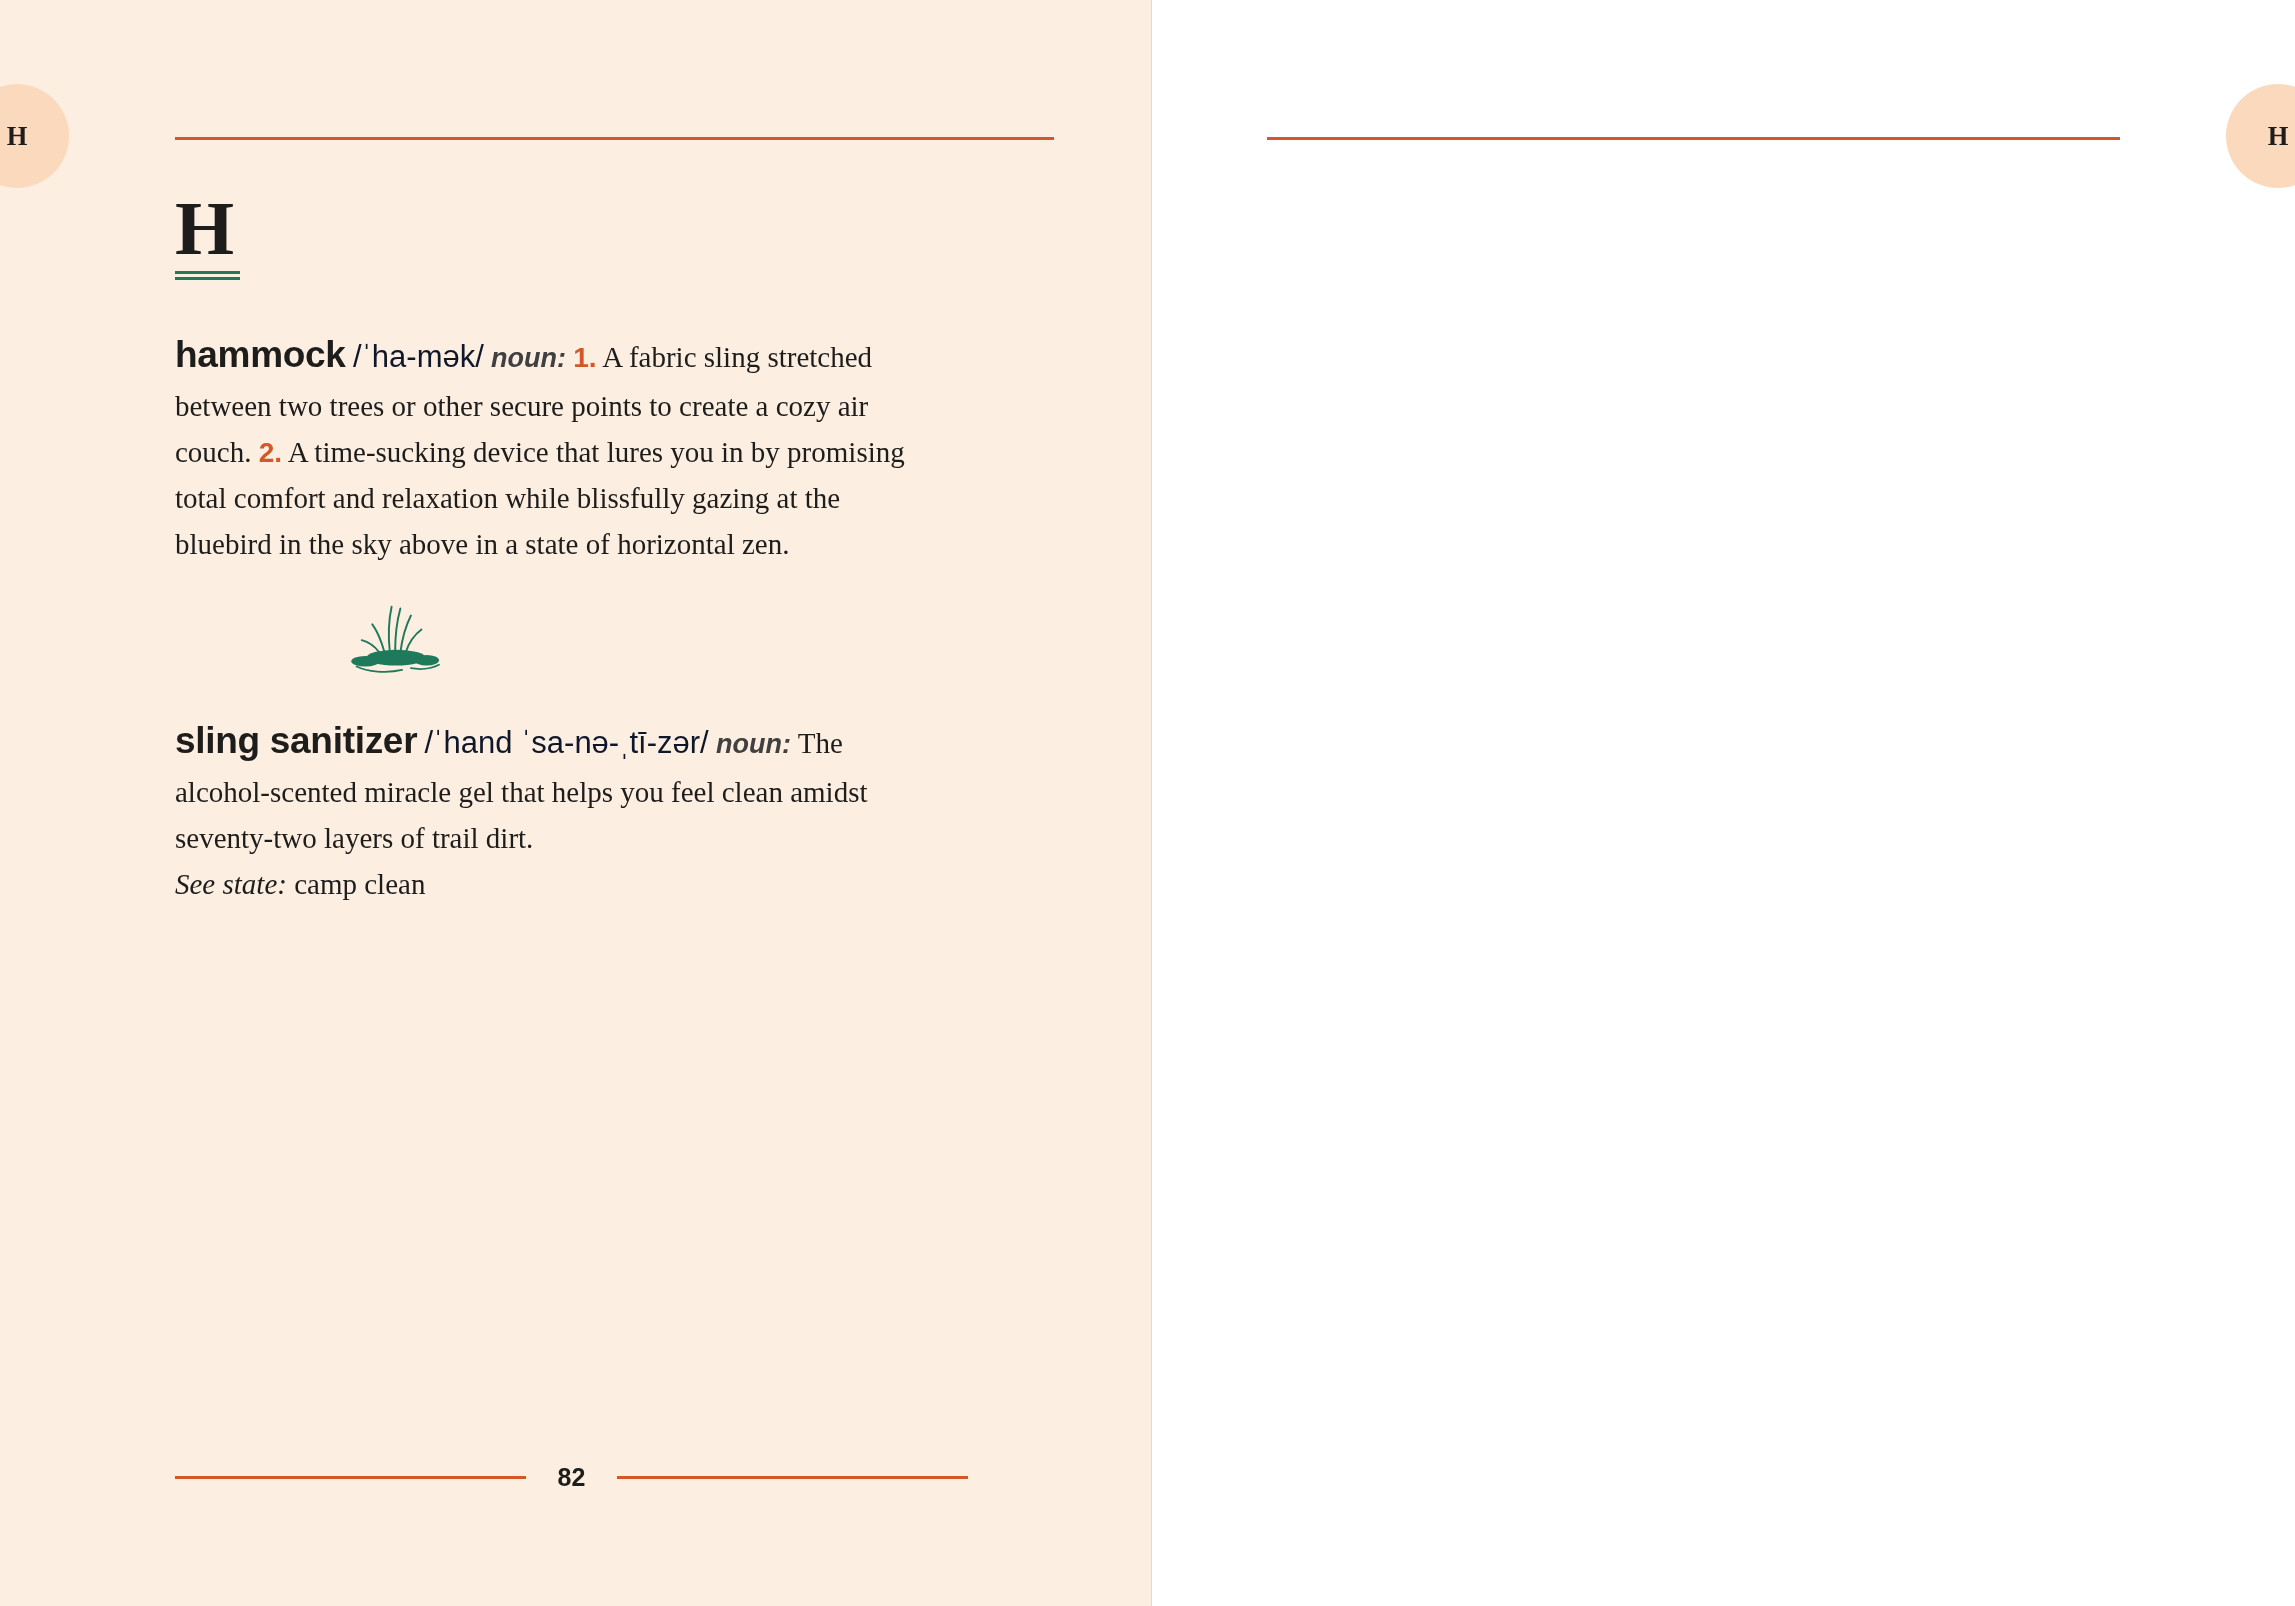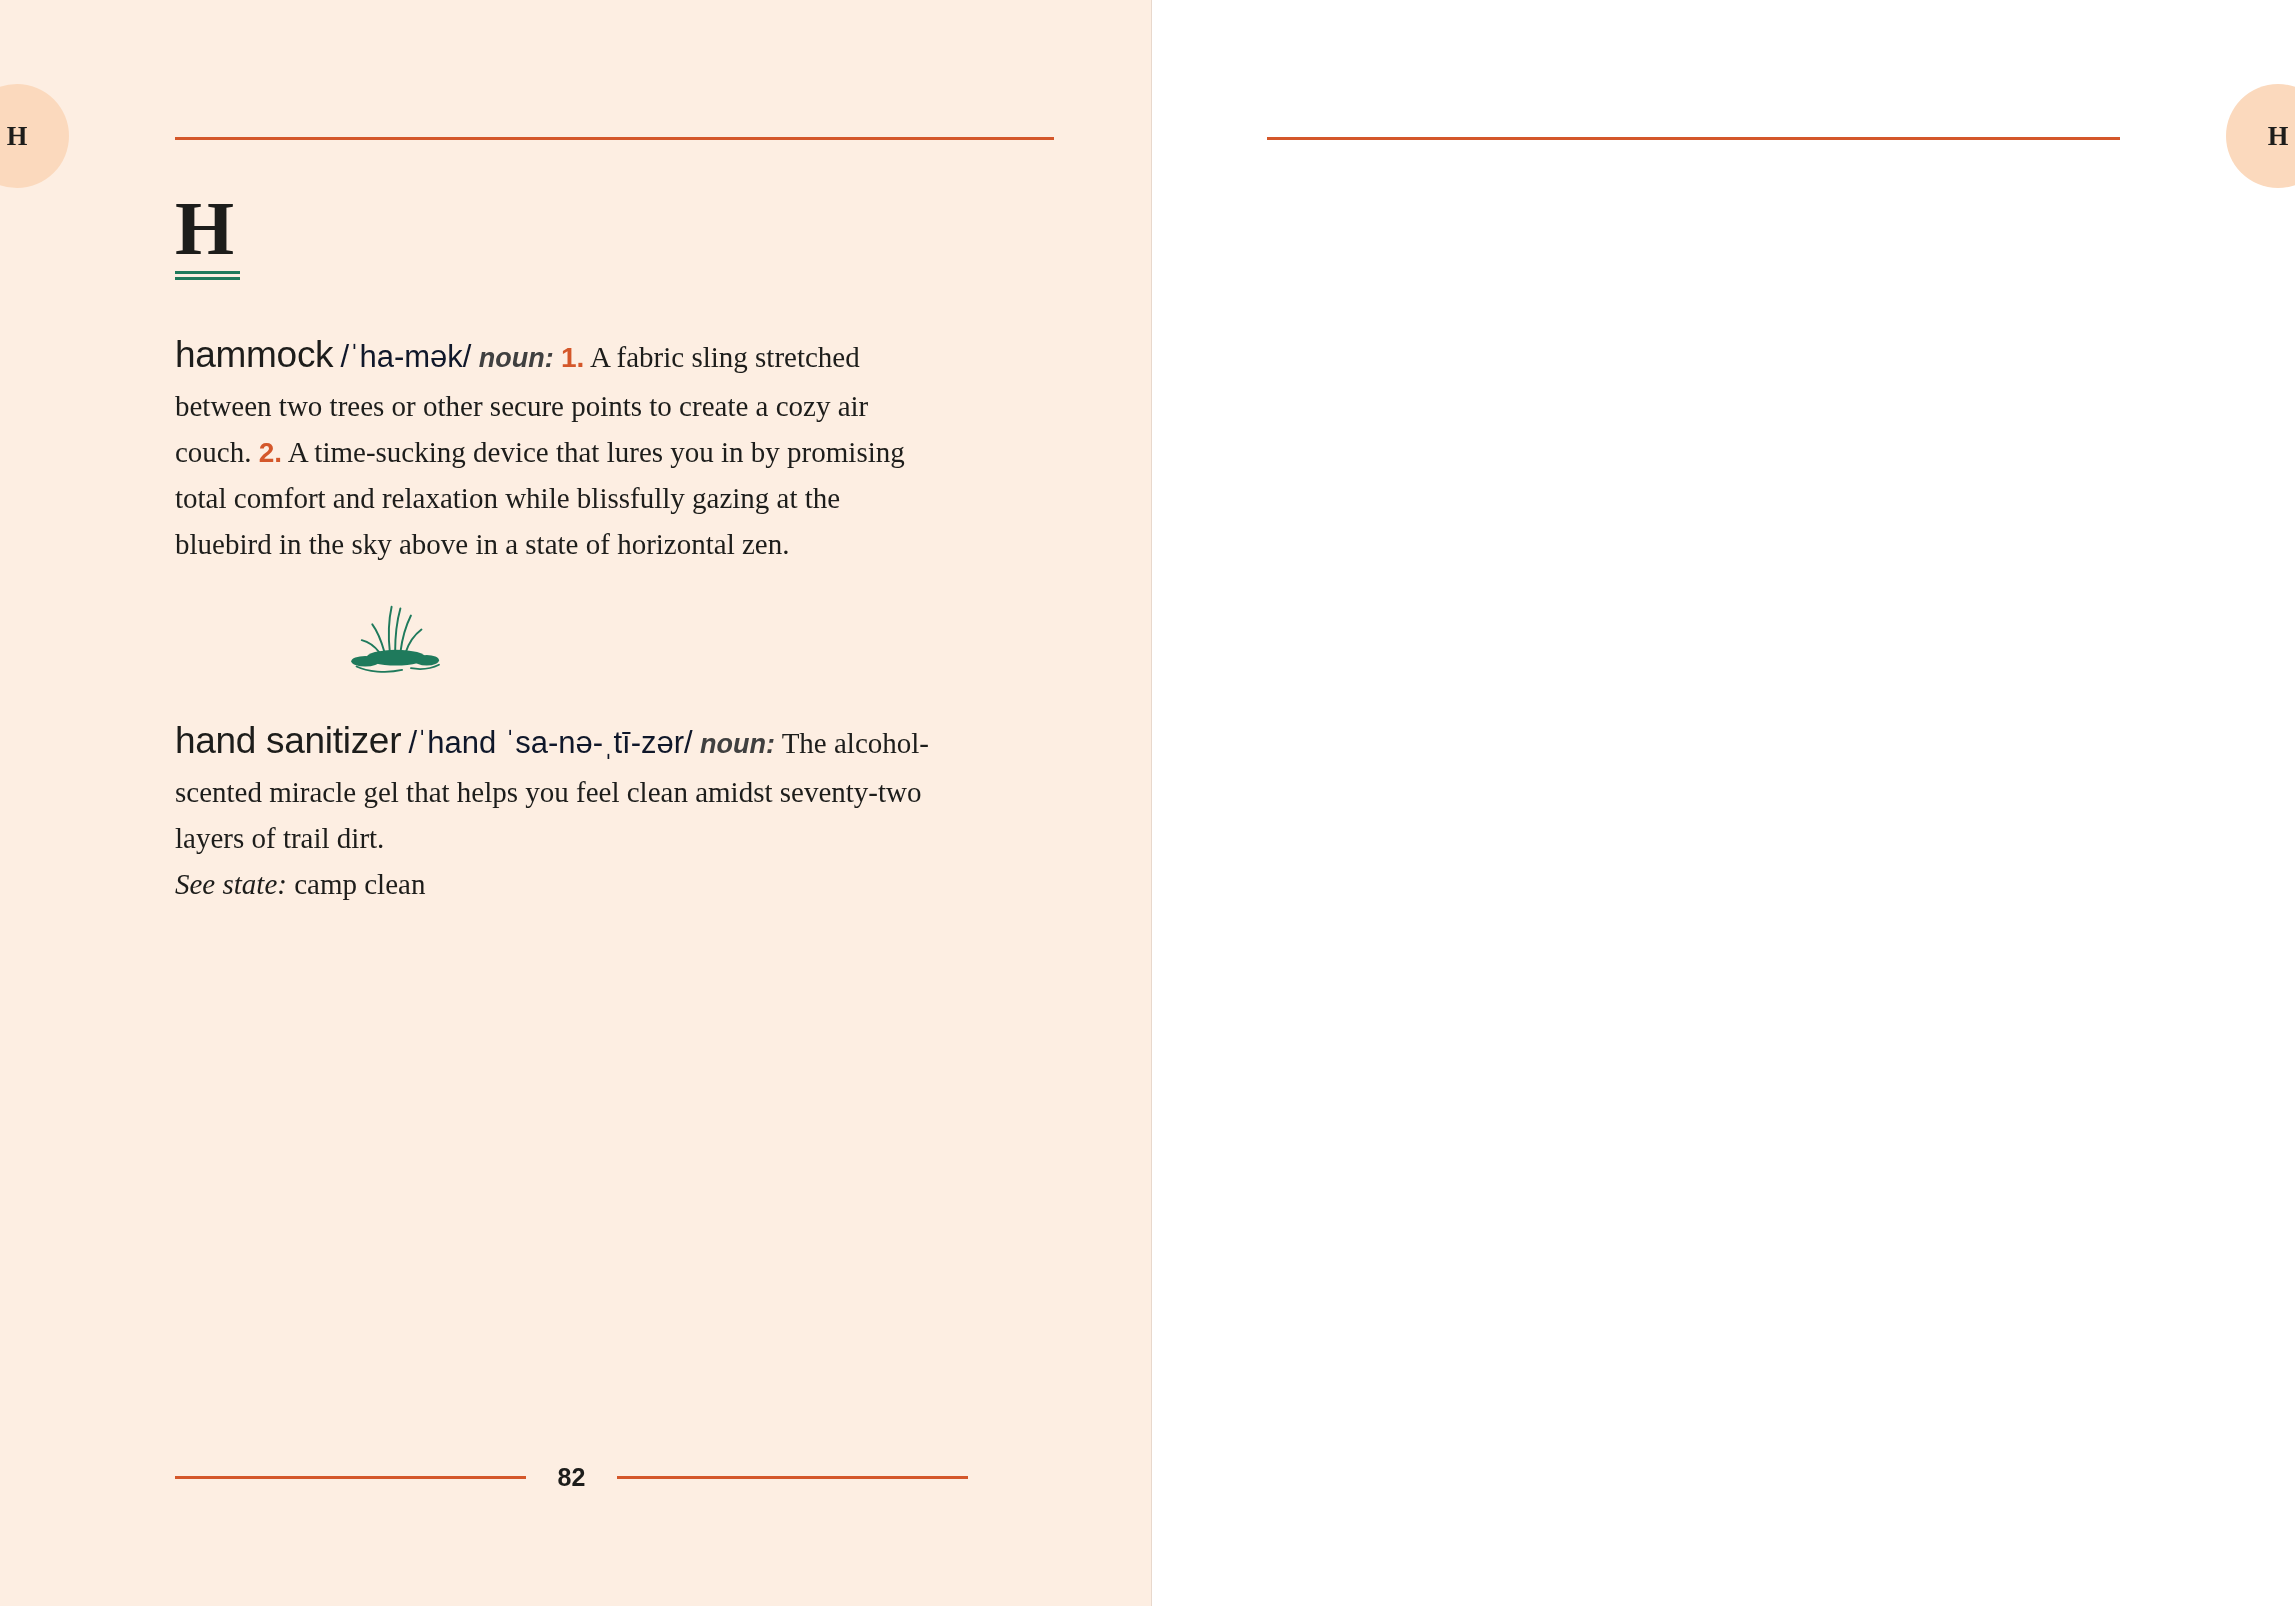--- a/index.html
+++ b/index.html
@@ -107,21 +107,21 @@
   }
   .entry p {
     margin: 0;
     font-size: 29px;
     line-height: 1.58;
     color: #1d1d1b;
     text-align: left;
   }
   .headword {
     font-family: "Liberation Sans", sans-serif;
-    font-weight: normal;
+    font-weight: bold;
     font-size: 37px;
     color: #1d1d1b;
     letter-spacing: -0.3px;
   }
   .pron {
     font-family: Liberation Sans, sans-serif;
     font-size: 31px;
     color: #0f172a;
   }
   .pos {
@@ -228,21 +228,21 @@
           </g>
           <g fill="none" stroke="#1f7a5c" stroke-width="2" stroke-linecap="round">
             <path d="M30 78 C42 84 64 86 82 82"></path>
             <path d="M92 80 C104 82 116 80 124 76"></path>
           </g>
         </svg>
       </div>
 
       <div class="entry">
         <p>
-          <span class="headword">hand sanitizer</span>
+          <span class="headword">sling sanitizer</span>
           <span class="pron">/ˈhand ˈsa-nə-ˌtī-zər/</span>
           <span class="pos">noun:</span>
           <span>The alcohol-scented miracle gel that helps you feel clean amidst seventy-two layers of trail dirt.</span>
         </p>
         <p class="see-also">
           <span class="sa-label">See state:</span>
           <span>camp clean</span>
         </p>
       </div>
 

